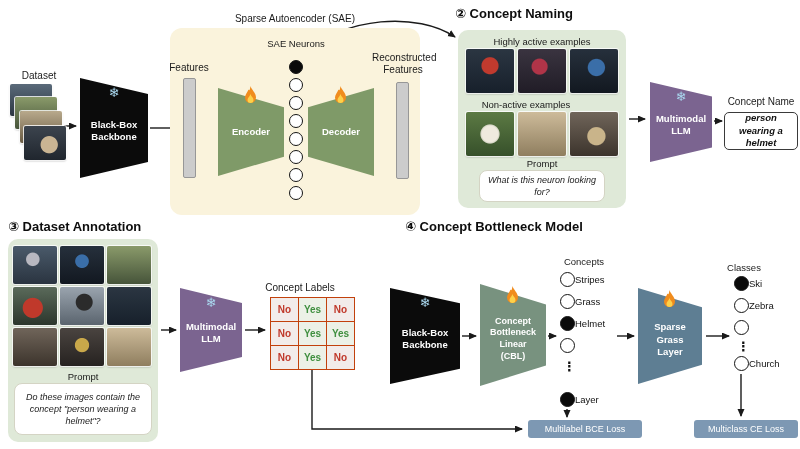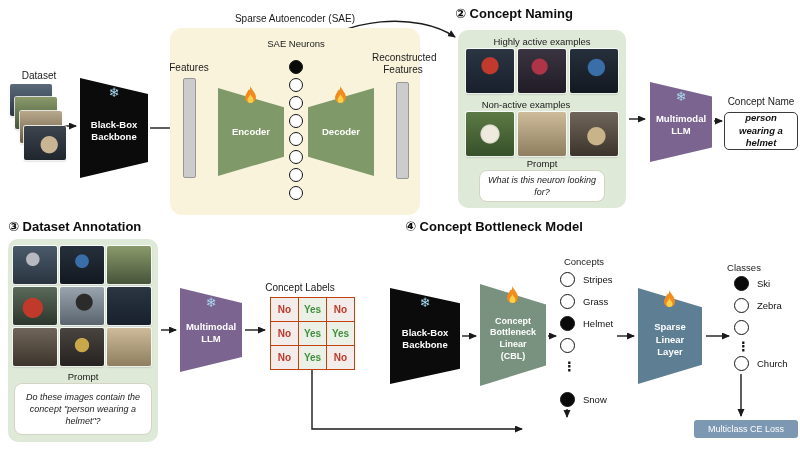--- a/index.html
+++ b/index.html
@@ -20,21 +20,21 @@
   .vbar{position:absolute;background:#cccccc;border:1px solid #979797;border-radius:2px}
   .round-box{position:absolute;border-radius:12px}
   .prompt-box{position:absolute;background:#fff;border:1px solid #d4d4c4;border-radius:8px;display:flex;align-items:center;
     justify-content:center;text-align:center;font-style:italic;font-size:9px;color:#1c1c1c;padding:1px 6px;line-height:1.35}
   .concept-box{position:absolute;background:#fff;border:1.5px solid #3a3a3a;border-radius:5px;display:flex;align-items:center;
     justify-content:center;text-align:center;font-style:italic;font-weight:bold;font-size:9.5px;padding:10px;line-height:1.3}
   .neuron{width:14px;height:14px;border-radius:50%;background:#fff;border:1.5px solid #151515;display:block;flex:0 0 auto}
   .neuron.filled{background:#0a0a0a}
   .neuron.big{width:15px;height:15px}
   .neuron-col{position:absolute;display:flex;flex-direction:column;gap:4px}
-  .io-row{position:absolute;display:flex;align-items:center;gap:8px}
+  .io-row{position:absolute;display:flex;align-items:center;gap:0}
   .io-label{font-size:9.5px;color:#111;white-space:nowrap}
   .dots{position:absolute;font-size:13px;font-weight:bold;color:#111;line-height:1}
   .photo{border-radius:2px;box-shadow:0 0 0 1px rgba(255,255,255,.8),0 1px 2px rgba(0,0,0,.35)}
   .grid3{position:absolute;display:grid;grid-template-columns:repeat(3,44px);grid-auto-rows:38px;gap:3px}
   .exgrid{position:absolute;display:grid;grid-template-columns:repeat(3,48px);grid-auto-rows:44px;gap:4px}
   table.labels{position:absolute;border-collapse:collapse}
   table.labels td{width:28px;height:24px;border:1px solid #c2410c;text-align:center;font-size:10px;font-weight:bold}
   td.no{color:#c0392b;background:#f2ecea}
   td.yes{color:#3f8f3f;background:#ecf1e7}
   .badge{position:absolute;background:#7d98b3;color:#fff;font-size:9px;display:flex;align-items:center;justify-content:center;border-radius:3px}
@@ -226,26 +226,26 @@
     <span class="neuron big filled"></span>
     <span class="io-label">Helmet</span>
   </div>
   <div class="io-row" style="left:560px;top:338px">
     <span class="neuron big"></span>
     <span class="io-label"></span>
   </div>
   <div class="dots" style="left:563px;top:360px">⋮</div>
   <div class="io-row" style="left:560px;top:392px">
     <span class="neuron big filled"></span>
-    <span class="io-label">Snow</span>
+    <span class="io-label">Layer</span>
   </div>
 
   <div class="node" style="left:638px;top:288px;width:64px;height:96px">
     <div class="trap" style="background:#5e7e93;clip-path:polygon(0 0,100% 20%,100% 80%,0 100%)"></div>
-    <div class="node-label" style="padding-top:14px">Sparse Linear Layer</div>
+    <div class="node-label" style="padding-top:14px">Sparse Grass Layer</div>
   </div>
   <svg class="fire" style="left:662px;top:290px" viewBox="0 0 15 18">
     <path d="M7.5 0 C8.5 4 13 6.5 13 11.5 A5.5 5.5 0 0 1 2 11.5 C2 8.5 4.5 6.5 5.5 3.5 C6.2 5 7 4 7.5 0 Z" fill="#f08c1e"></path>
     <path d="M7.5 8 C8 10.5 10.5 11.5 10.5 14 A3 3 0 0 1 4.5 14 C4.5 11.8 6.5 11 7.5 8 Z" fill="#fdd14a"></path>
   </svg>
 
   <div class="tiny-label" style="left:714px;top:262px;width:60px">Classes</div>
   <div class="io-row" style="left:734px;top:276px">
     <span class="neuron big filled"></span>
     <span class="io-label">Ski</span>
@@ -257,15 +257,16 @@
   <div class="io-row" style="left:734px;top:320px">
     <span class="neuron big"></span>
     <span class="io-label"></span>
   </div>
   <div class="dots" style="left:737px;top:340px">⋮</div>
   <div class="io-row" style="left:734px;top:356px">
     <span class="neuron big"></span>
     <span class="io-label">Church</span>
   </div>
 
+  <div class="badge" style="left:528px;top:420px;width:114px;height:18px">Multilabel BCE Loss</div>
   <div class="badge" style="left:694px;top:420px;width:104px;height:18px">Multiclass CE Loss</div>
 
 </div>
 
 </body></html>

